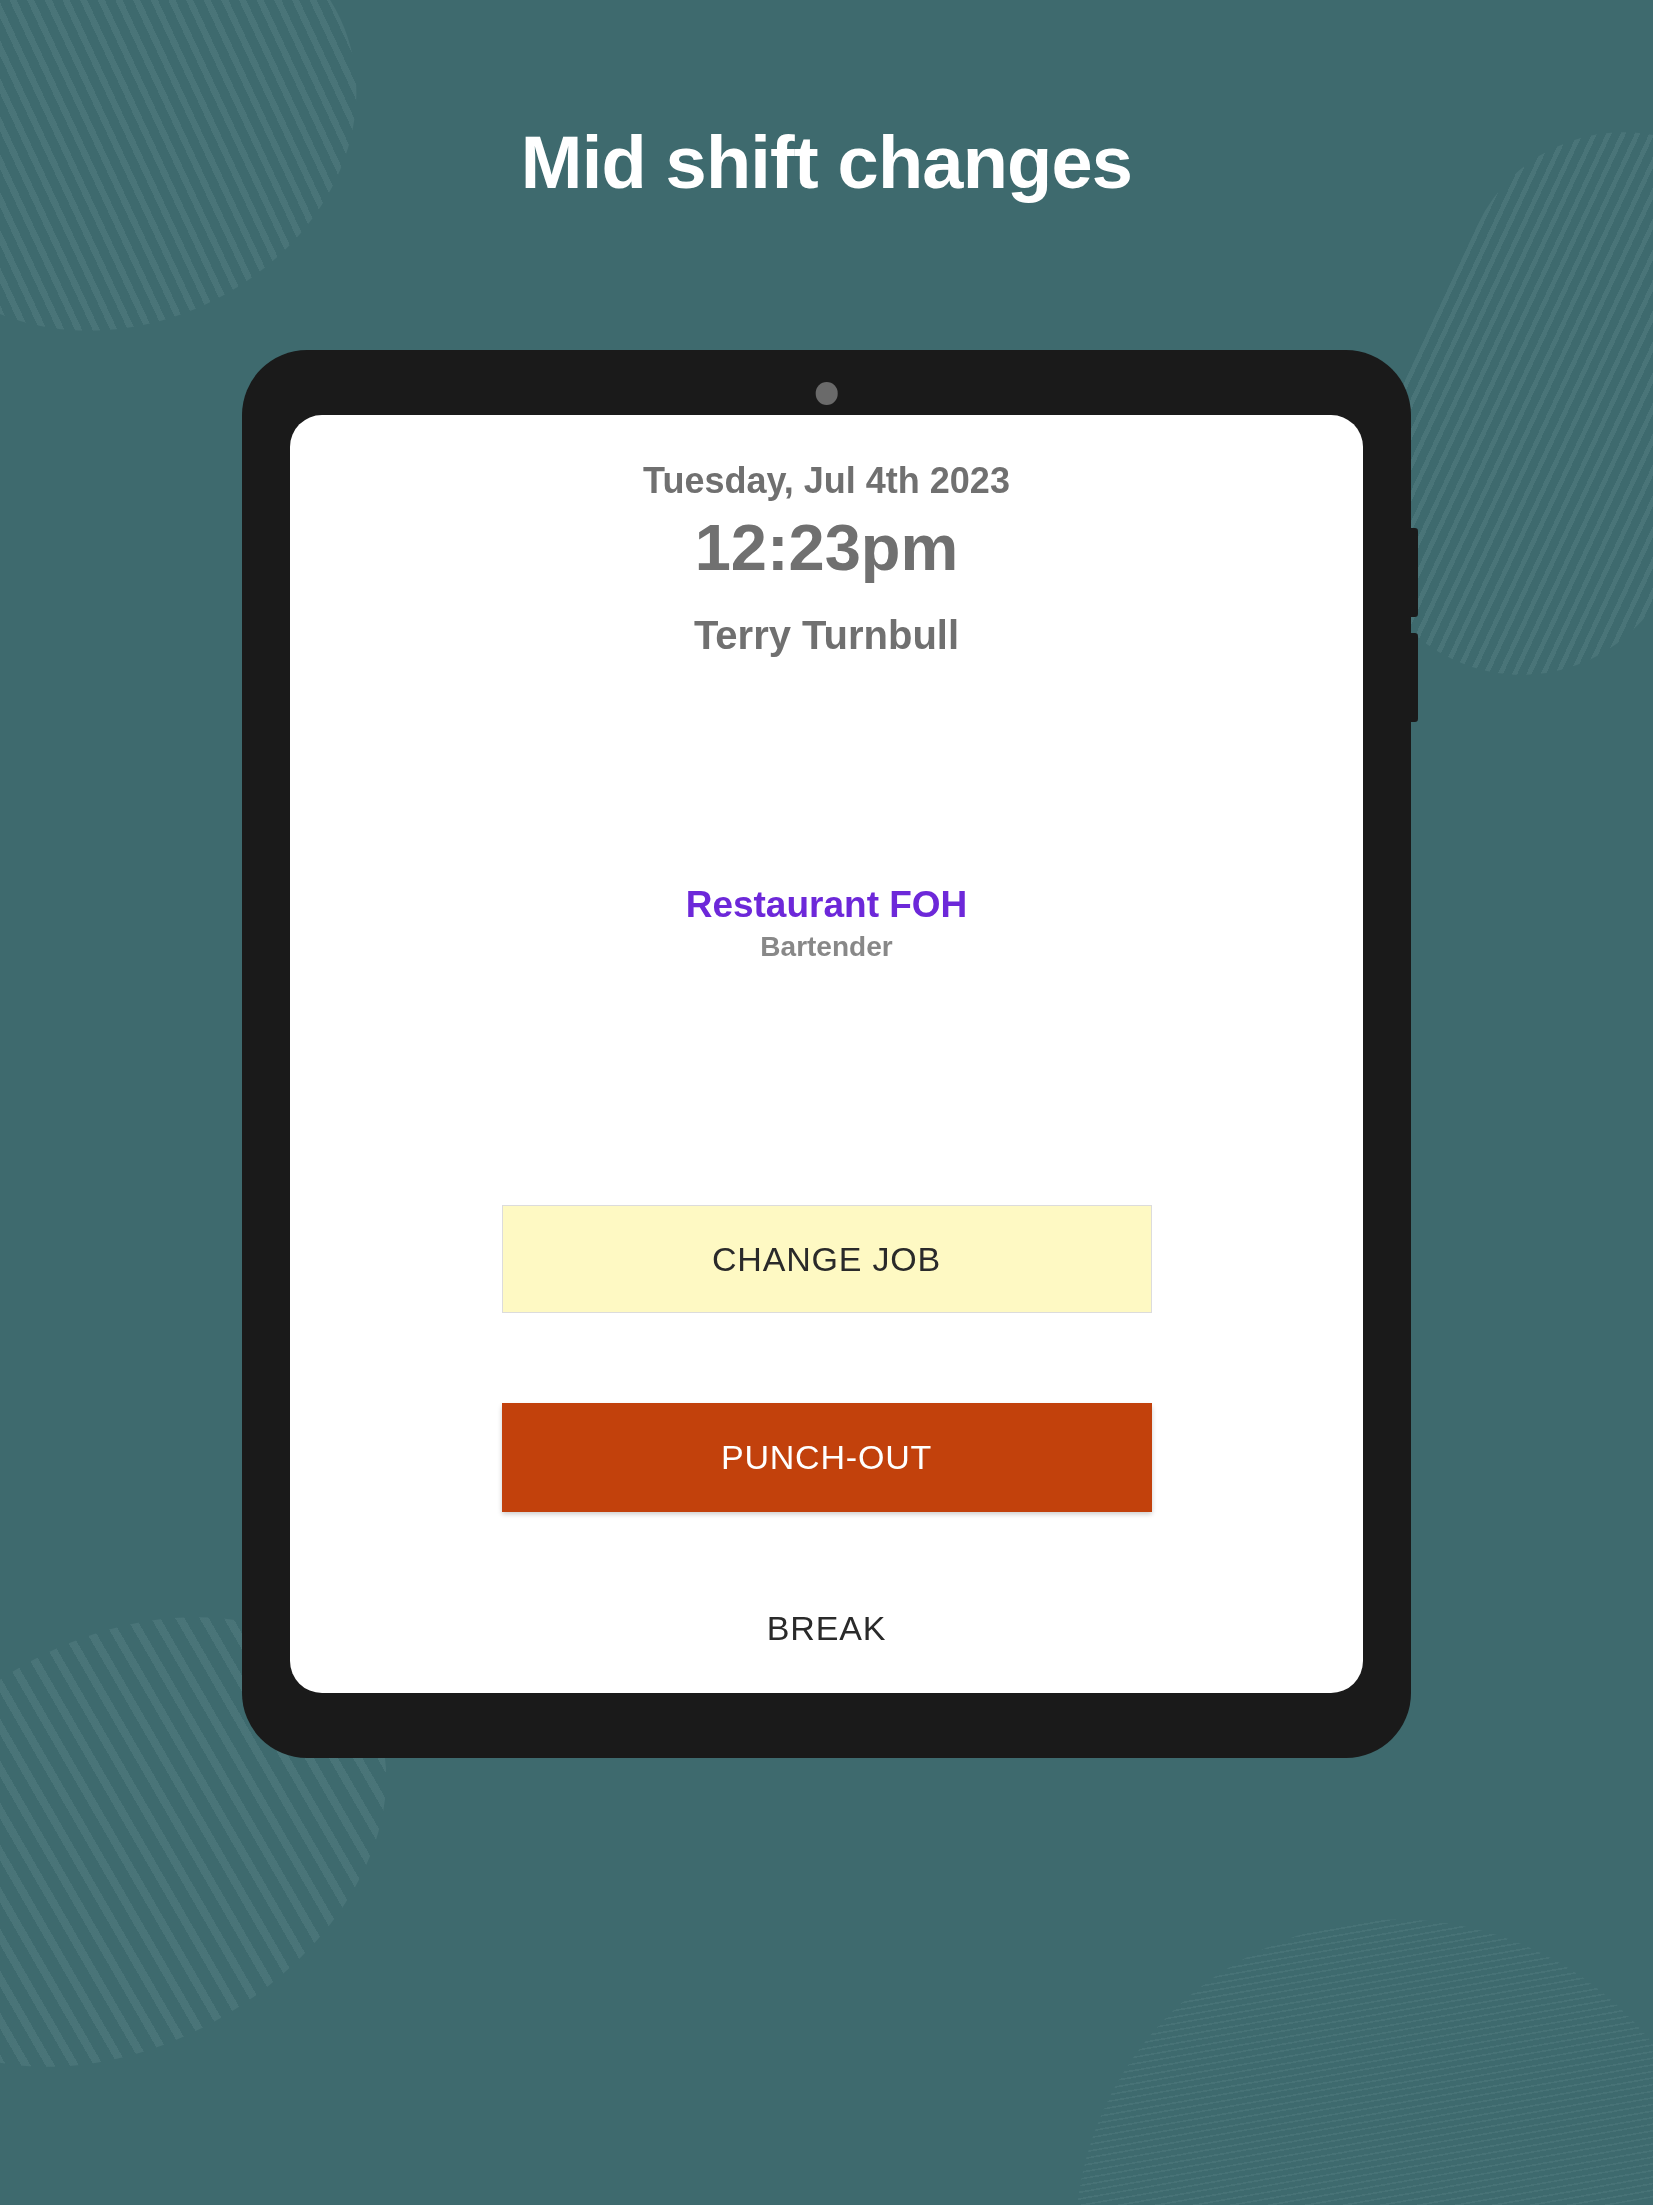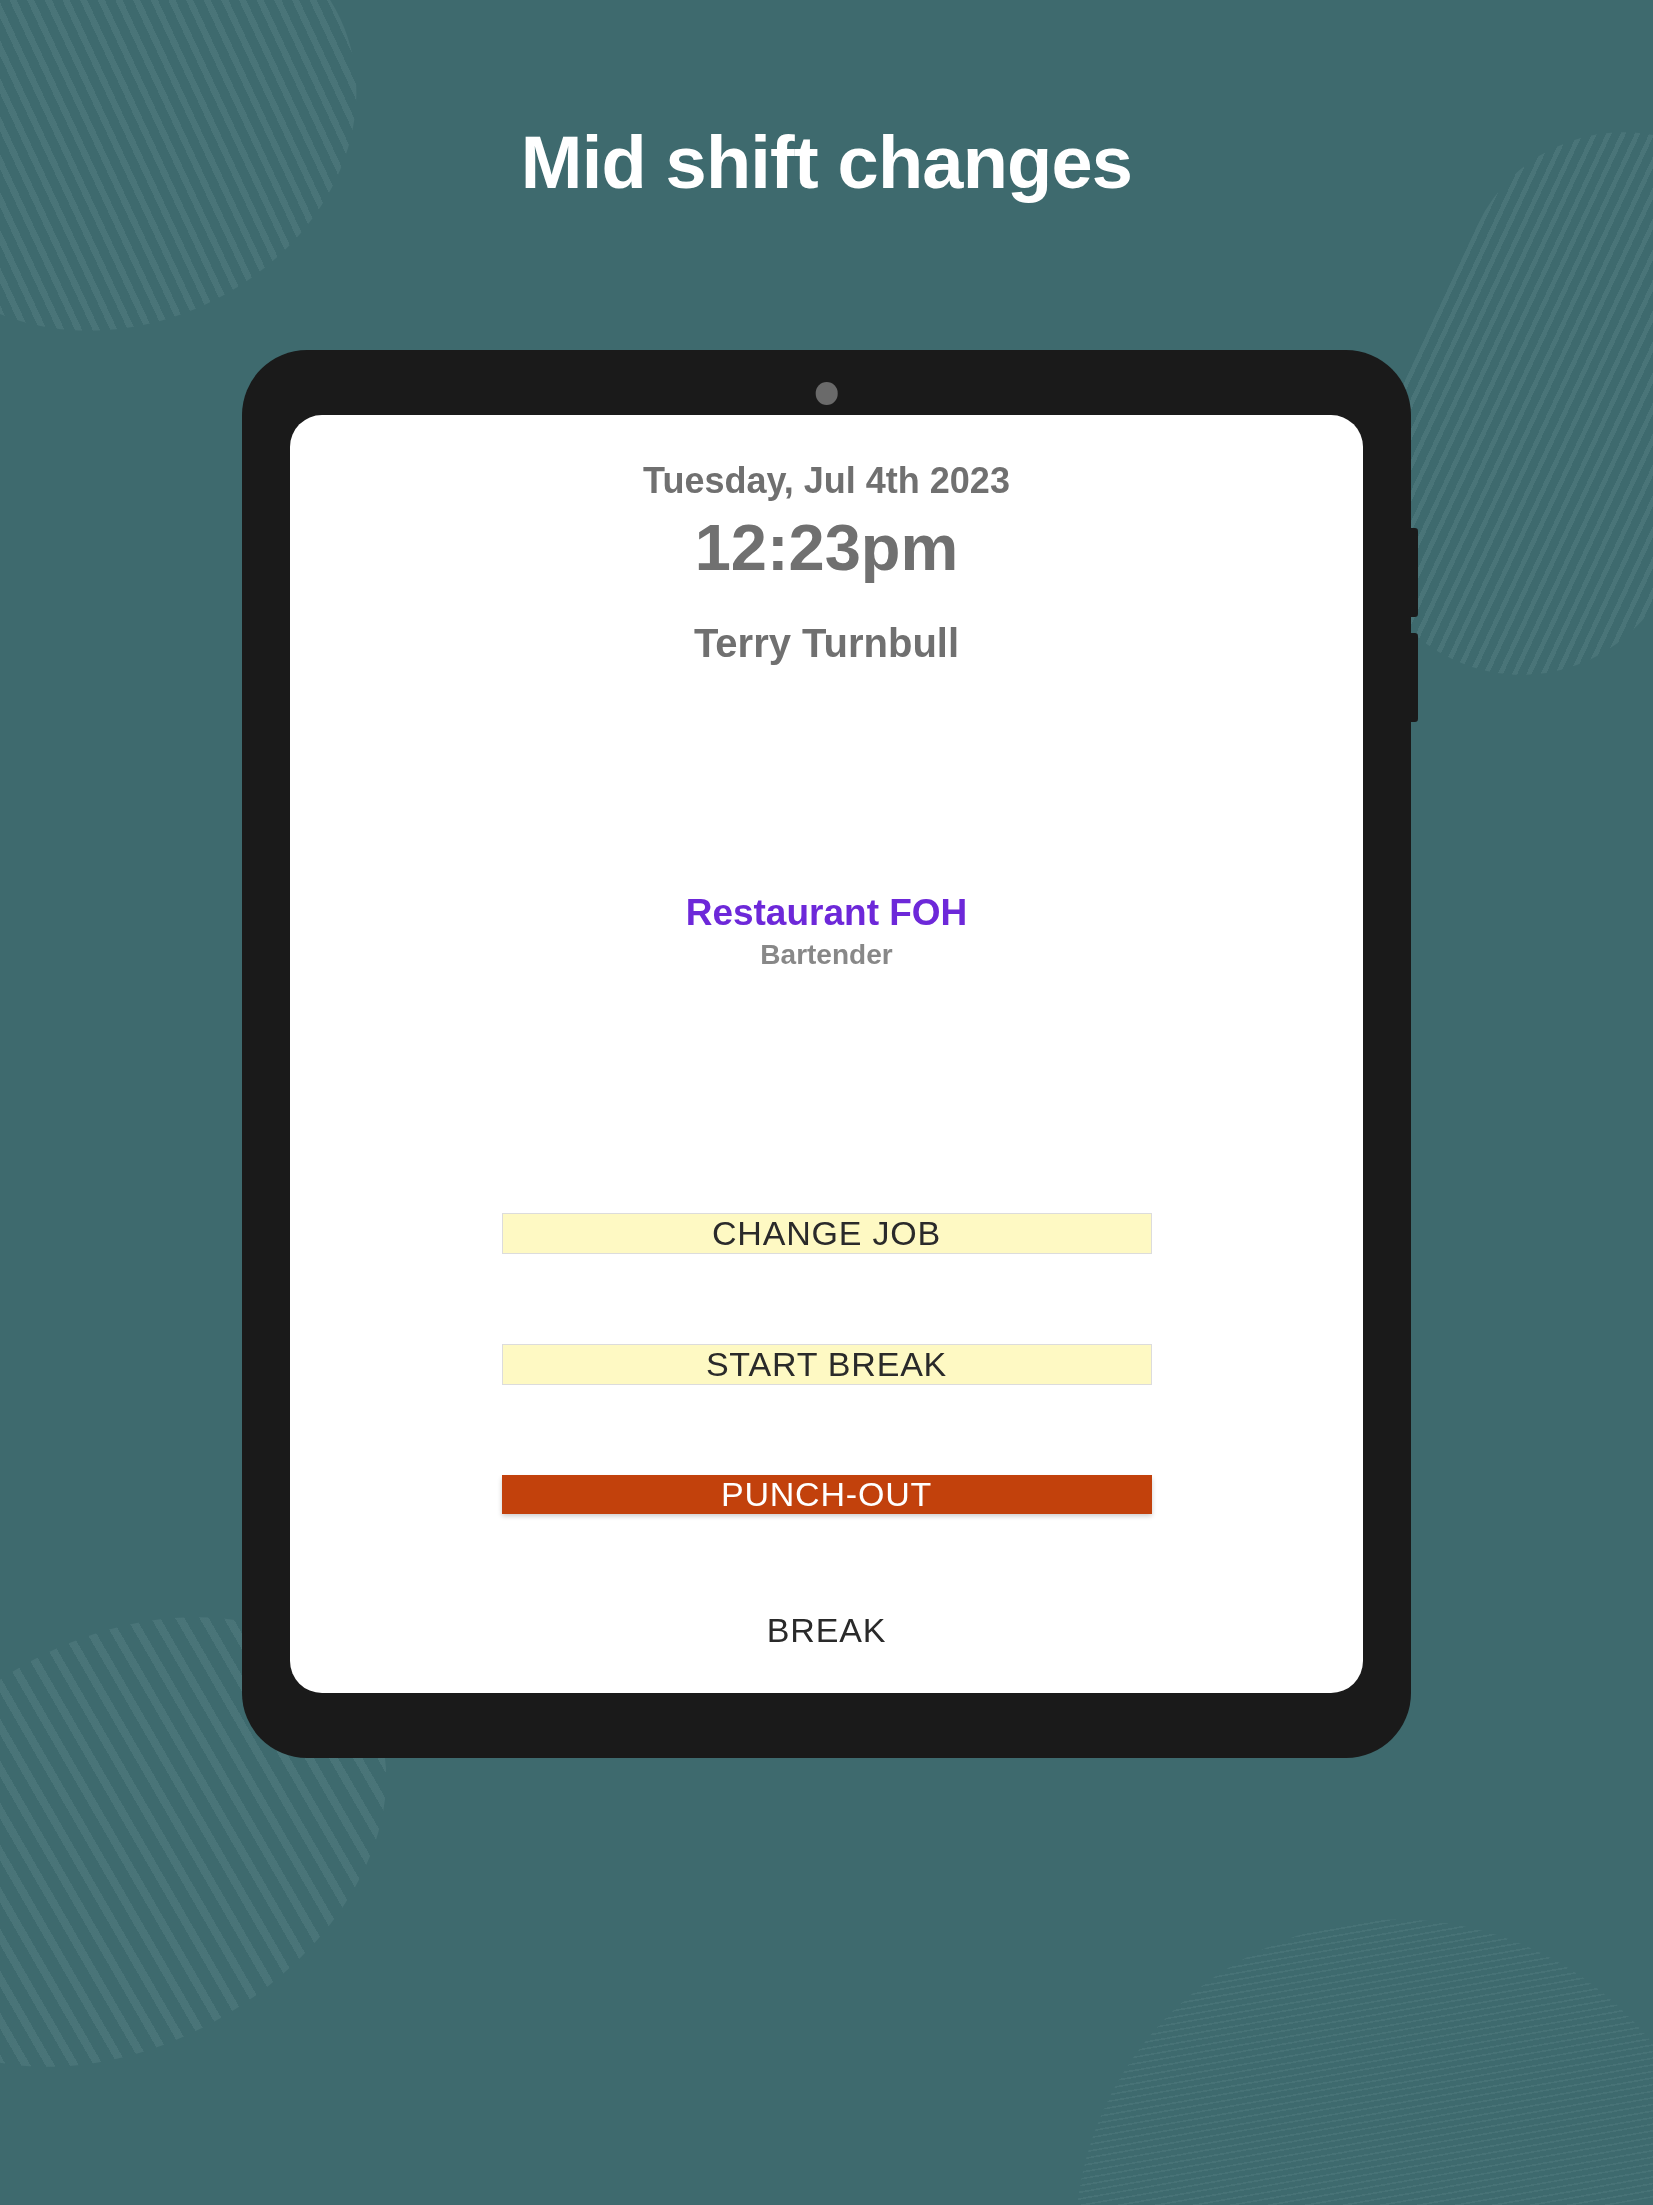--- a/index.html
+++ b/index.html
@@ -154,21 +154,21 @@
       color: #707070;
       font-size: 36px;
       font-weight: 700;
       margin-bottom: 8px;
     }
     
     .time-text {
       color: #707070;
       font-size: 65px;
       font-weight: 700;
-      margin-bottom: 36px;
+      margin-bottom: 28px;
     }
     
     .employee-name {
       color: #707070;
       font-size: 40px;
       font-weight: 700;
       margin-bottom: 226px;
     }
     
     .department-text {
@@ -239,18 +239,17 @@
 
   <div class="tablet-screen">
     <div class="date-text">Tuesday, Jul 4th 2023</div>
     <div class="time-text">12:23pm</div>
     <div class="employee-name">Terry Turnbull</div>
 
     <div class="department-text">Restaurant FOH</div>
     <div class="role-text">Bartender</div>
 
     <button class="action-button">CHANGE JOB</button>
-    <button class="action-button">START BREAK</button>
     <button class="action-button primary">PUNCH-OUT</button>
     <button class="cancel-link">BREAK</button>
   </div>
 </div>
 
 
 </body></html>

